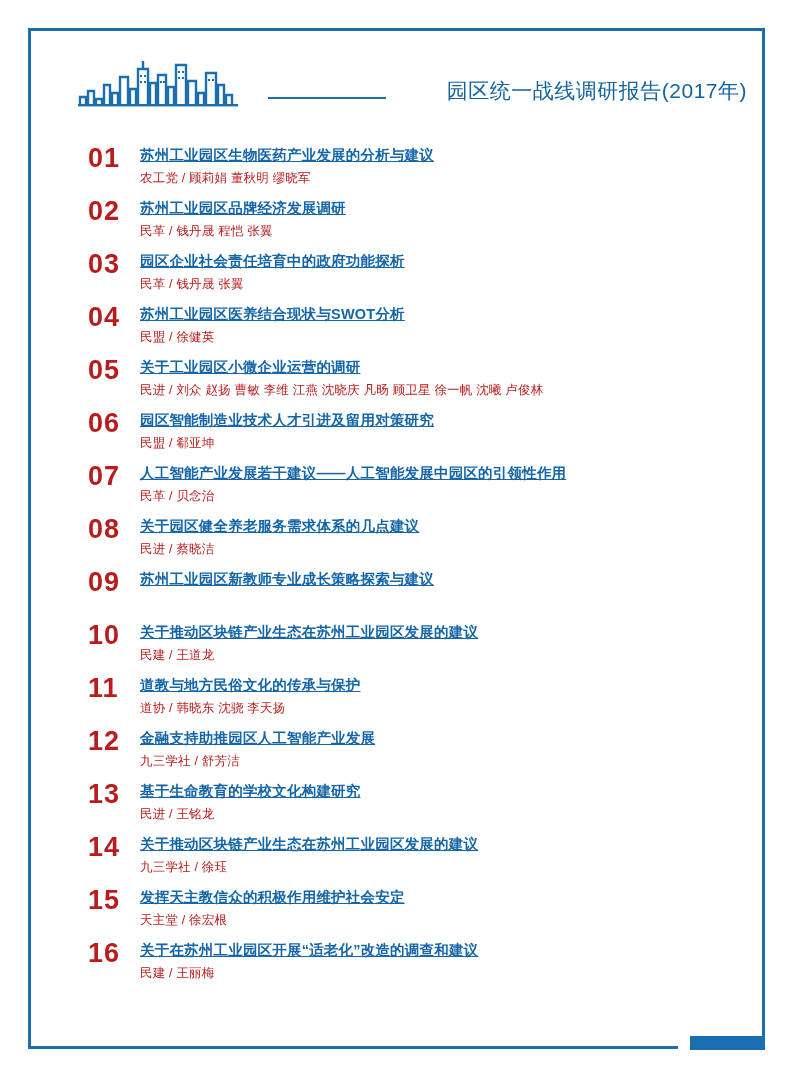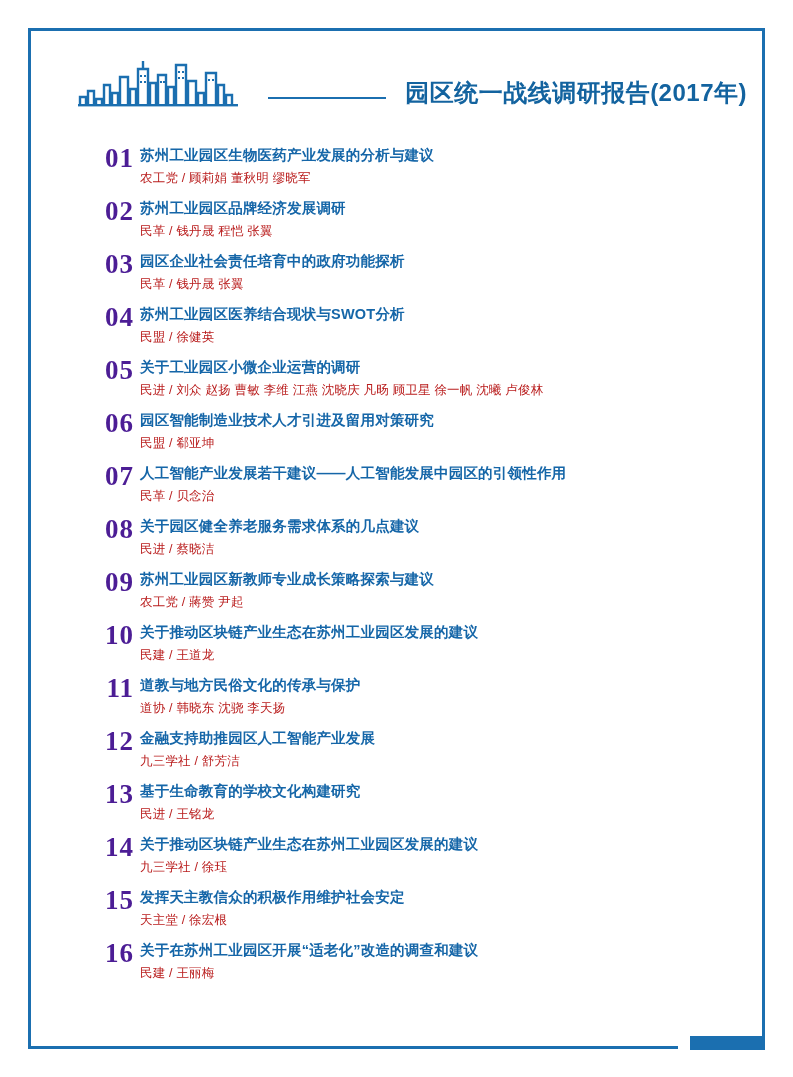--- a/index.html
+++ b/index.html
@@ -68,22 +68,22 @@
   }
   .header-rule {
     position: absolute;
     left: 240px; top: 42px;
     width: 118px; height: 2px;
     background: #1b6fb0;
   }
   .header-title {
     position: absolute;
     right: 18px; top: 22px;
-    font-size: 24px;
-    font-weight: bold;
+    font-size: 21px;
+    font-weight: normal;
     color: #13639f;
     letter-spacing: 0.5px;
     white-space: nowrap;
   }
 
   
   .list {
     position: absolute;
     left: 88px; top: 145px;
     width: 640px;
@@ -91,35 +91,36 @@
   .item {
     position: relative;
     min-height: 53px;
     padding-left: 52px;
     box-sizing: border-box;
   }
   .item-num {
     position: absolute;
     left: 0; top: -2px;
     width: 46px;
-    text-align: right;
+    text-align: left;
     font-size: 27px;
     font-weight: bold;
-    color: #4c1d95;
+    color: #b91c1c;
     letter-spacing: 1px;
     line-height: 30px;
-    font-family: Liberation Serif, serif;
+    font-family: Liberation Sans, sans-serif;
   }
   .item-title {
     font-size: 14.5px;
     font-weight: bold;
     color: #1566a8;
     line-height: 20px;
     margin: 0 0 5px 0;
     letter-spacing: 0.2px;
+    text-decoration: underline;
   }
   .item-authors {
     font-size: 12.5px;
     color: #b91c1c;
     line-height: 17px;
     letter-spacing: 0.2px;
   }
 </style>
 </head>
 <body>
@@ -222,21 +223,20 @@
 
     <div class="item">
       <div class="item-num">08</div>
       <div class="item-title">关于园区健全养老服务需求体系的几点建议</div>
       <div class="item-authors">民进 / 蔡晓洁</div>
     </div>
 
     <div class="item">
       <div class="item-num">09</div>
       <div class="item-title">苏州工业园区新教师专业成长策略探索与建议</div>
-      <div class="item-authors">农工党 / 蔣赞  尹起</div>
     </div>
 
     <div class="item">
       <div class="item-num">10</div>
       <div class="item-title">关于推动区块链产业生态在苏州工业园区发展的建议</div>
       <div class="item-authors">民建 / 王道龙</div>
     </div>
 
     <div class="item">
       <div class="item-num">11</div>

